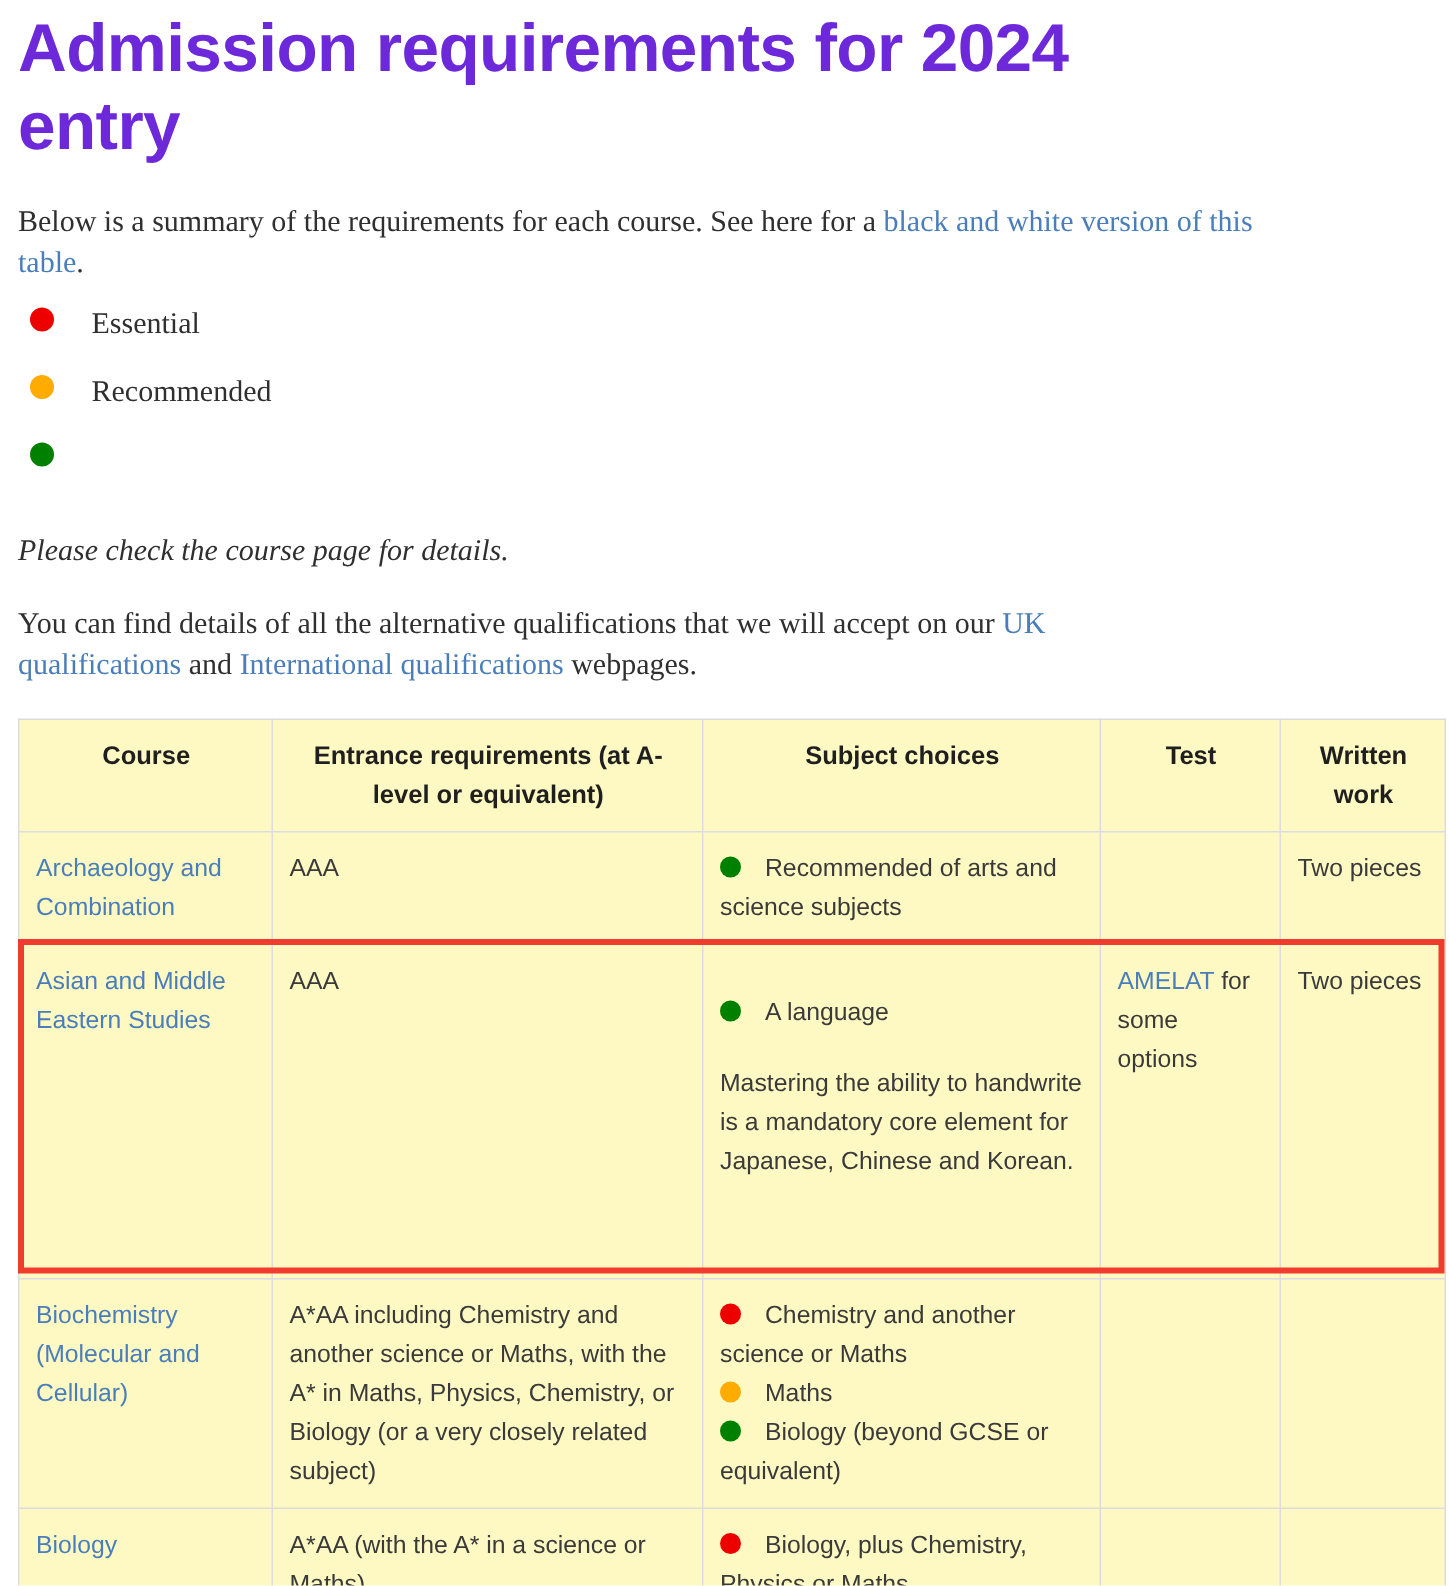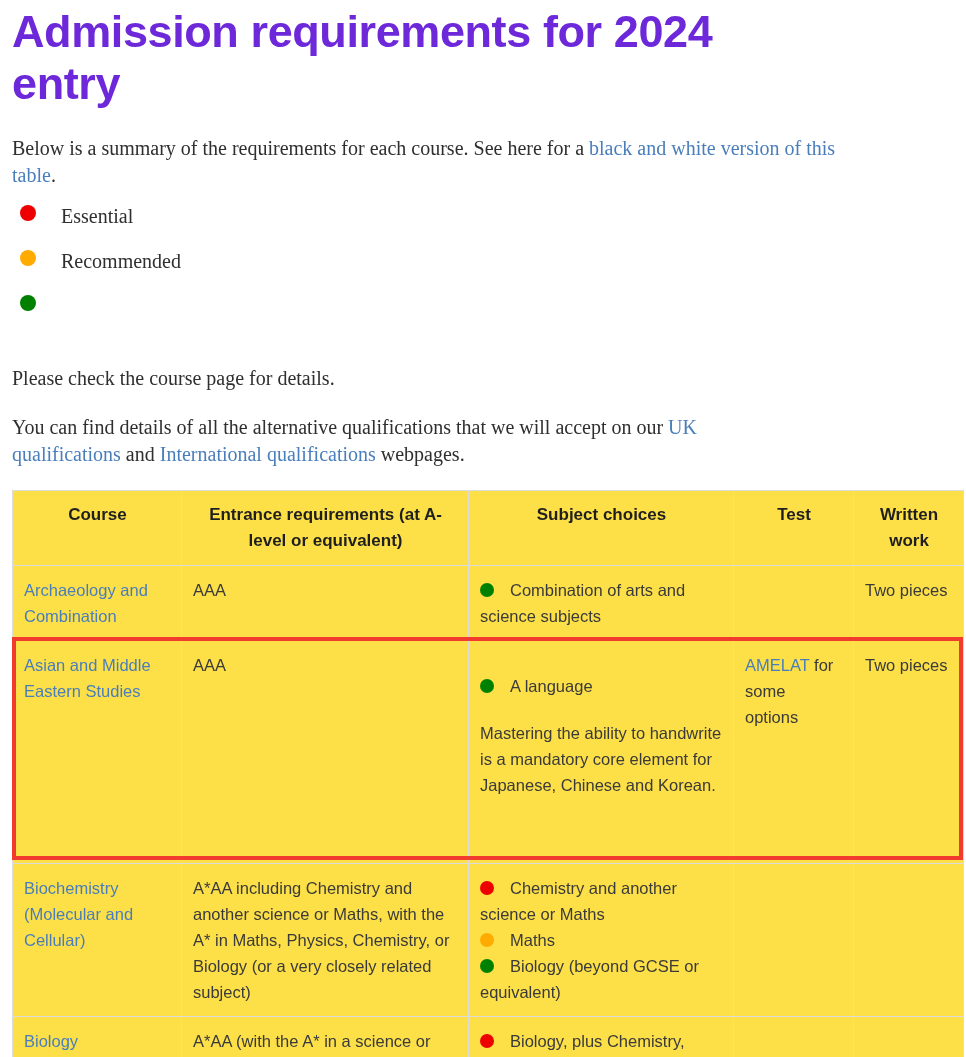--- a/index.html
+++ b/index.html
@@ -66,21 +66,21 @@
     flex: 0 0 auto;
     margin-left: 8px;
   }
   .legend-label {
     font-family: "Liberation Serif", serif;
     font-size: 20px;
     color: #2f2f2f;
     margin-left: 25px;
   }
 
-  .note { margin: 25px 0 0 0; }
+  .note { margin: 14px 0 0 0; font-style: italic; }
   .alt-quals { margin: 22px 0 12px 0; max-width: 700px; }
 
   
   .table-wrap {
     margin-top: 22px;
     position: relative;
   }
   table.req-table {
     border-collapse: collapse;
     width: 951px;
@@ -94,21 +94,21 @@
   table.req-table col.c5 { width: 110px; }
 
   table.req-table th,
   table.req-table td {
     border: 1px solid #dcdcdc;
     vertical-align: top;
     padding: 11px 10px 11px 11px;
     font-size: 16.5px;
     line-height: 26px;
     color: #3a3a3a;
-    background: #fde047;
+    background: #fef9c3;
   }
   table.req-table th {
     font-weight: bold;
     color: #1f1f1f;
     font-size: 17px;
   }
   td.course-cell a.link { color: #4a7ebb; }
 
   .cell-dot {
     display: inline-block;
@@ -180,21 +180,21 @@
         </tr>
       </thead>
       <tbody>
 
         <tr>
           <td class="course-cell">
             <a class="link" href="#">Archaeology and Combination</a>
           </td>
           <td>AAA</td>
           <td>
-            <p class="subject-line"><span class="cell-dot" style="background:#008000"></span><span>Combination of arts and science subjects</span></p>
+            <p class="subject-line"><span class="cell-dot" style="background:#008000"></span><span>Recommended of arts and science subjects</span></p>
           </td>
           <td></td>
           <td>Two pieces</td>
         </tr>
 
         <tr>
           <td class="course-cell tall-cell">
             <a class="link" href="#">Asian and Middle Eastern Studies</a>
           </td>
           <td>AAA</td>

